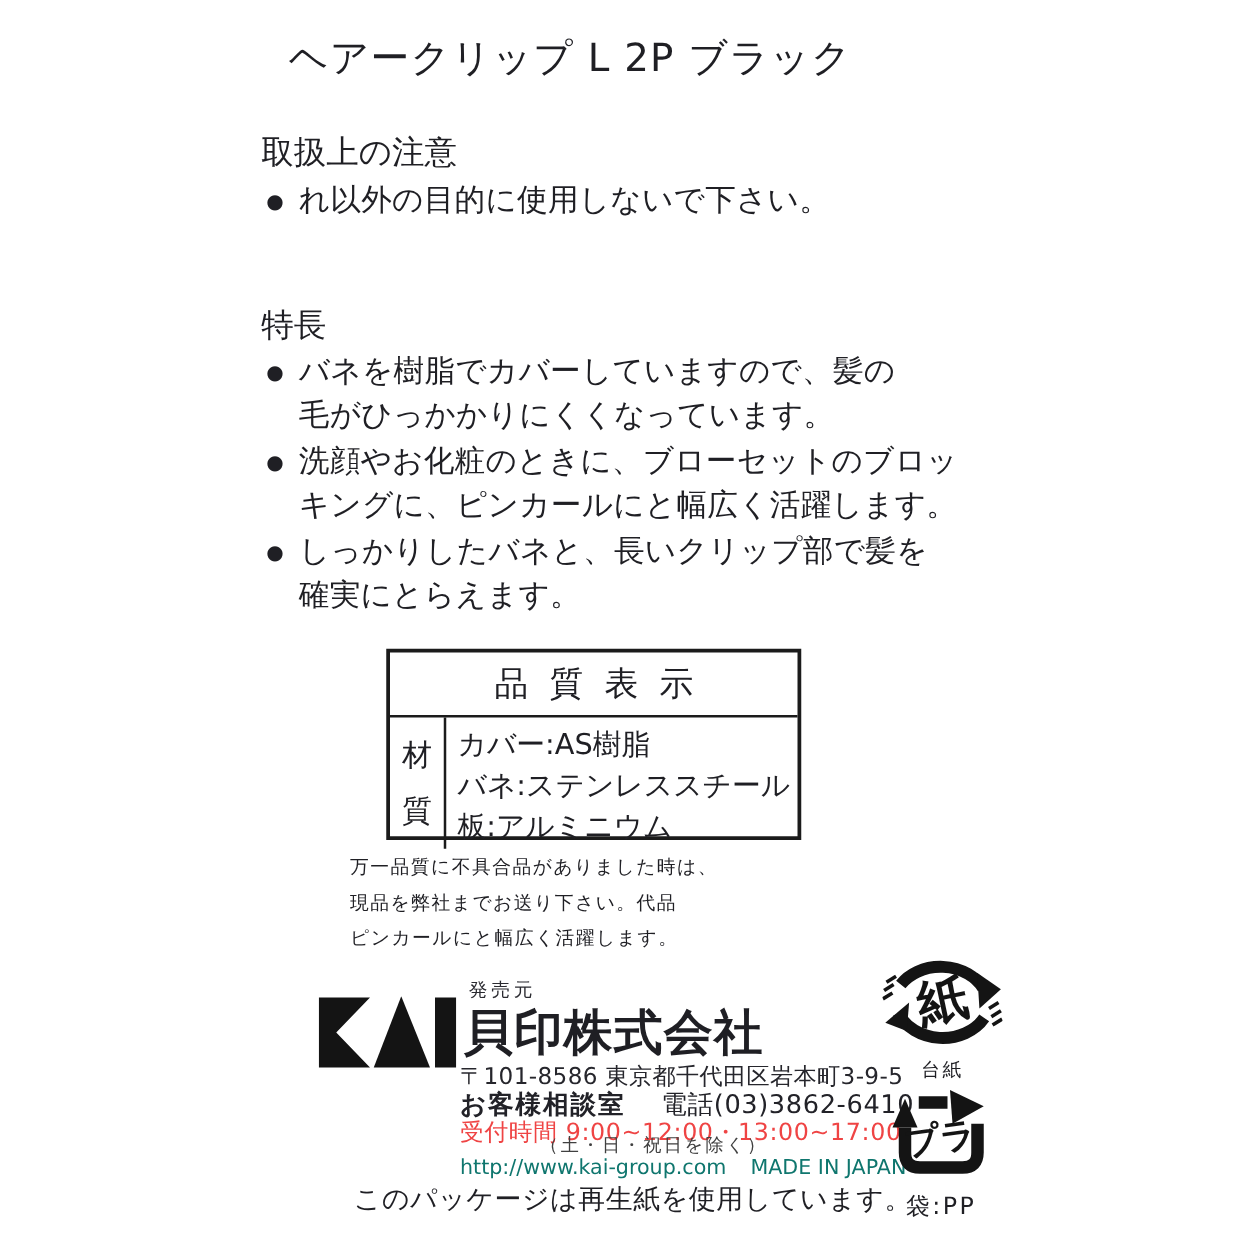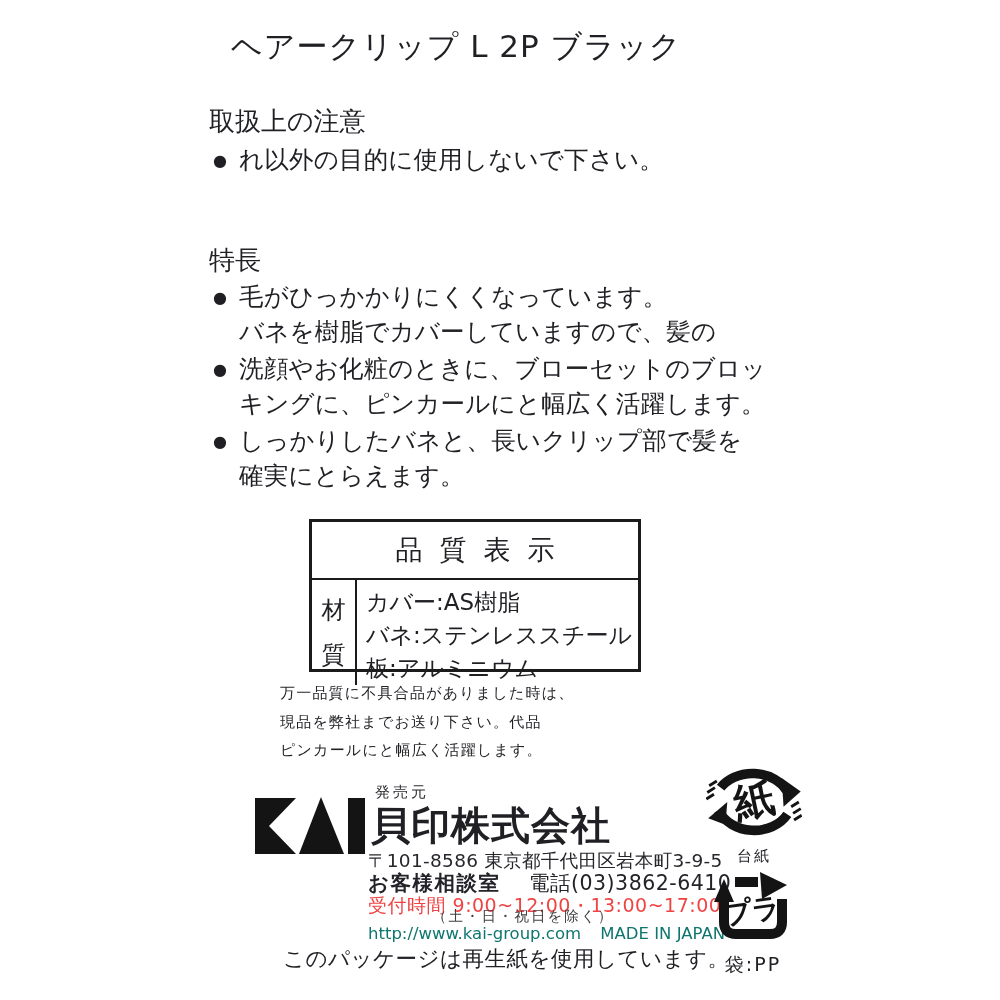--- a/index.html
+++ b/index.html
@@ -35,21 +35,21 @@
   .b-handling { left:213px; top:142px; }
   .b-features { left:213px; top:279px; }
 
   .quality-table {
     left:309px; top:519px; width:332px; height:153px;
     border:3px solid #1b1b1b;
     display:flex; flex-direction:column;
     background:#fff;
   }
   .qt-header {
-    height:58px; flex:none;
+    height:52px; flex:none;
     border-bottom:2px solid #1b1b1b;
     display:flex; align-items:center; justify-content:center;
     font-size:27px; letter-spacing:17px; padding-left:17px;
     font-weight:500;
   }
   .qt-body { flex:1; display:flex; }
   .qt-label {
     width:45px; flex:none;
     border-right:2px solid #1b1b1b;
     display:flex; flex-direction:column;
@@ -101,22 +101,22 @@
       </div>
     </div>
   </div>
 
   <div class="abs sec-heading h-features">特長</div>
 
   <div class="abs bullets b-features">
     <div class="bullet-item">
       <span class="dot">●</span>
       <div class="bullet-lines">
+        <span>バネを樹脂でカバーしていますので、髪の</span>
         <span>毛がひっかかりにくくなっています。</span>
-        <span>バネを樹脂でカバーしていますので、髪の</span>
       </div>
     </div>
     <div class="bullet-item">
       <span class="dot">●</span>
       <div class="bullet-lines">
         <span>洗顔やお化粧のときに、ブローセットのブロッ</span>
         <span>キングに、ピンカールにと幅広く活躍します。</span>
       </div>
     </div>
     <div class="bullet-item">

